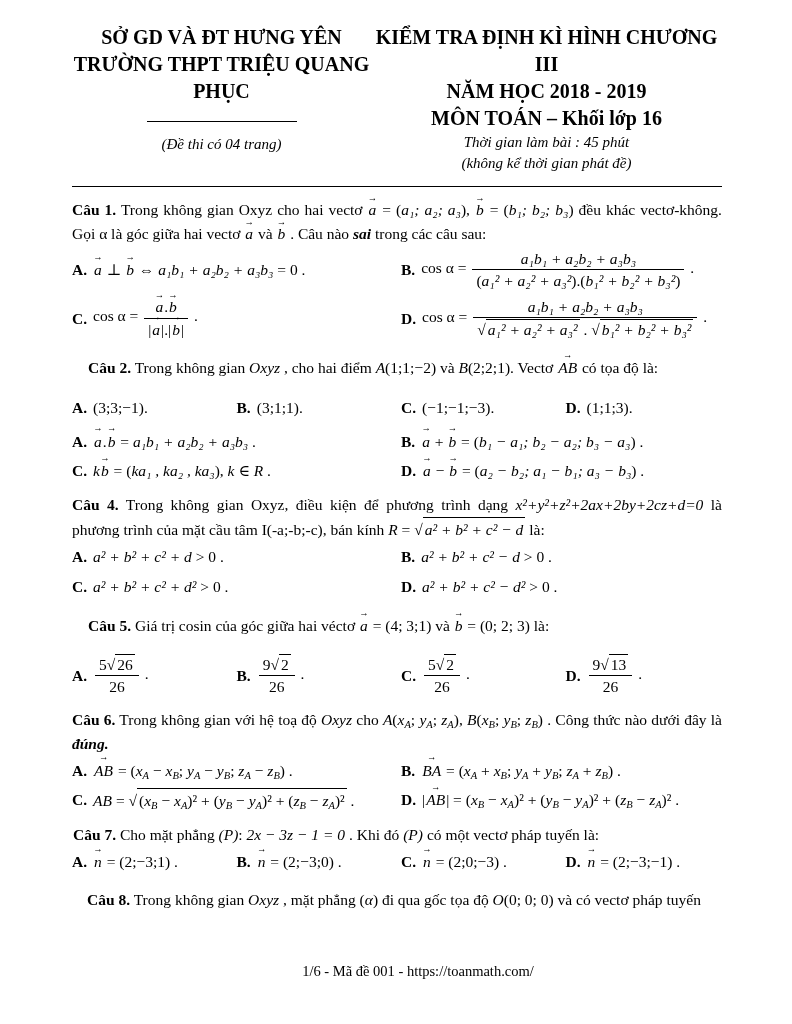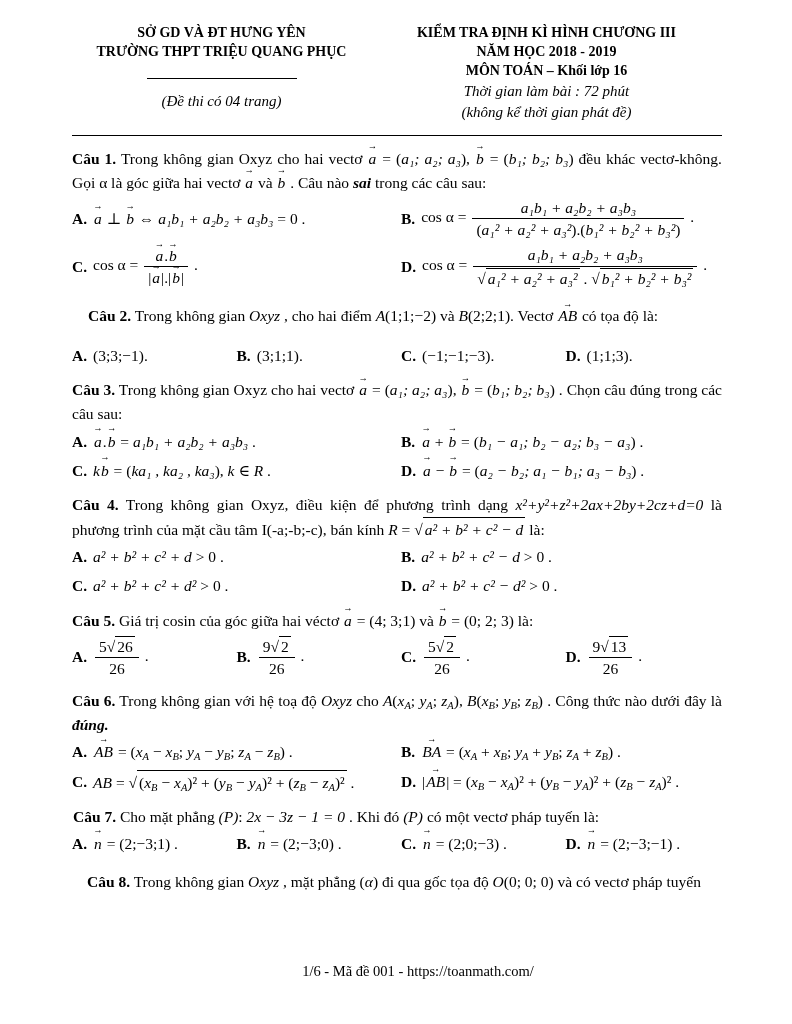--- a/index.html
+++ b/index.html
@@ -3,21 +3,21 @@
 <meta charset="utf-8">
 <style>
   html,body{margin:0;padding:0;background:#e8e8e8;}
   body{font-family:"Liberation Serif","DejaVu Serif",serif;color:#000;}
   .page{box-sizing:border-box;width:792px;height:1024px;background:#fff;position:relative;
         padding:24px 70px 0 72px;overflow:hidden;font-size:15.5px;}
   
   .header{display:flex;}
   .header-left{width:46%;text-align:center;}
   .header-right{width:54%;text-align:center;}
-  .h-bold{font-weight:bold;font-size:14px;line-height:1.35;}
+  .h-bold{font-weight:bold;font-size:20px;line-height:1.35;}
   .h-italic{font-style:italic;font-size:15px;line-height:1.4;}
   .short-rule{width:150px;border:none;border-top:1.6px solid #000;margin:16px auto 12px;}
   
   .student-line{margin-top:20px;font-size:15.5px;}
   .divider{border:none;border-top:1.8px solid #000;margin:12px 0 2px;}
   
   .question{margin-top:11px;}
   .intro{line-height:1.55;text-align:justify;}
   .options{display:grid;margin-top:3px;row-gap:6px;column-gap:8px;}
   .cols2{grid-template-columns:1fr 1fr;}
@@ -51,21 +51,21 @@
     <div class="header-left">
       <div class="h-bold">SỞ GD VÀ ĐT HƯNG YÊN</div>
       <div class="h-bold">TRƯỜNG THPT TRIỆU QUANG PHỤC</div>
       <hr class="short-rule">
       <div class="h-italic">(Đề thi có 04 trang)</div>
     </div>
     <div class="header-right">
       <div class="h-bold">KIỂM TRA ĐỊNH KÌ HÌNH CHƯƠNG III</div>
       <div class="h-bold">NĂM HỌC 2018 - 2019</div>
       <div class="h-bold">MÔN TOÁN – Khối lớp 16</div>
-      <div class="h-italic">Thời gian làm bài : 72 phút</div>
+      <div class="h-italic">Thời gian làm bài : 45 phút</div>
       <div class="h-italic">(không kể thời gian phát đề)</div>
     </div>
   </header>
 
 
   <hr class="divider">
 
   <main id="questions">
       <div class="question">
         <p class="intro" style="margin: 0px;"><span class="mb">Câu 1.</span> Trong không gian Oxyz cho hai vectơ <span class="vec">a</span> = (<span class="mi">a₁; a₂; a₃</span>), <span class="vec">b</span> = (<span class="mi">b₁; b₂; b₃</span>) đều khác vectơ-không. Gọi α là góc giữa hai vectơ <span class="vec">a</span> và <span class="vec">b</span> . Câu nào <span class="mbi">sai</span> trong các câu sau:</p>
@@ -112,21 +112,20 @@
             <span class="opt-label">C.</span>
             <span class="math">(−1;−1;−3).</span>
           </div>
           <div class="option">
             <span class="opt-label">D.</span>
             <span class="math">(1;1;3).</span>
           </div>
         </div>
       </div>
       <div class="question">
-        <p class="intro" style="margin: 0px;"><span class="mb">Câu 3.</span> Trong không gian Oxyz cho hai vectơ <span class="vec">a</span> = (<span class="mi">a₁; a₂; a₃</span>), <span class="vec">b</span> = (<span class="mi">b₁; b₂; b₃</span>) . Chọn câu đúng trong các câu sau:</p>
         <div class="options cols2">
           <div class="option">
             <span class="opt-label">A.</span>
             <span class="math"><span class="vec">a</span>.<span class="vec">b</span> = <span class="mi">a₁b₁ + a₂b₂ + a₃b₃</span> .</span>
           </div>
           <div class="option">
             <span class="opt-label">B.</span>
             <span class="math"><span class="vec">a</span> + <span class="vec">b</span> = (<span class="mi">b₁ − a₁; b₂ − a₂; b₃ − a₃</span>) .</span>
           </div>
           <div class="option">
@@ -154,21 +153,21 @@
             <span class="opt-label">C.</span>
             <span class="math"><span class="mi">a² + b² + c² + d²</span> &gt; 0 .</span>
           </div>
           <div class="option">
             <span class="opt-label">D.</span>
             <span class="math"><span class="mi">a² + b² + c² − d²</span> &gt; 0 .</span>
           </div>
         </div>
       </div>
       <div class="question">
-        <p class="intro" style="margin: 0px;"><span class="mb">Câu 5.</span> Giá trị cosin của góc giữa hai véctơ <span class="vec">a</span> = (4; 3;1) và <span class="vec">b</span> = (0; 2; 3) là:</p>
+        <p class="intro" style="margin: 16px;"><span class="mb">Câu 5.</span> Giá trị cosin của góc giữa hai véctơ <span class="vec">a</span> = (4; 3;1) và <span class="vec">b</span> = (0; 2; 3) là:</p>
         <div class="options cols4">
           <div class="option">
             <span class="opt-label">A.</span>
             <span class="math"><span class="frac">
                 <span class="num">5<span class="sqrt"><span class="rad">√</span><span class="radbody">26</span></span></span>
                 <span class="den">26</span>
               </span> .</span>
           </div>
           <div class="option">
             <span class="opt-label">B.</span>

